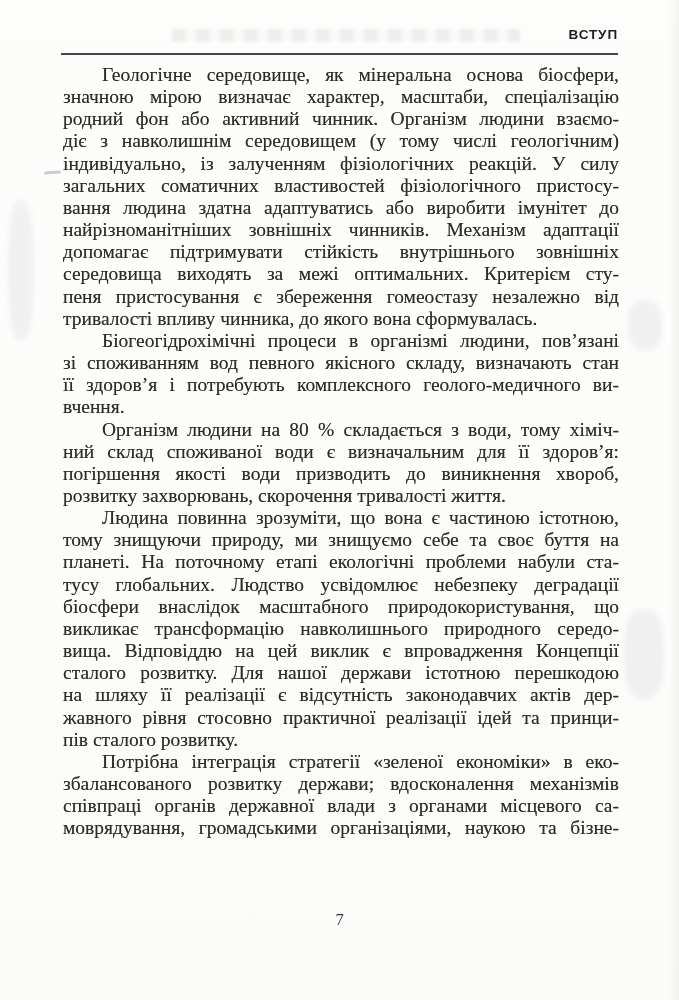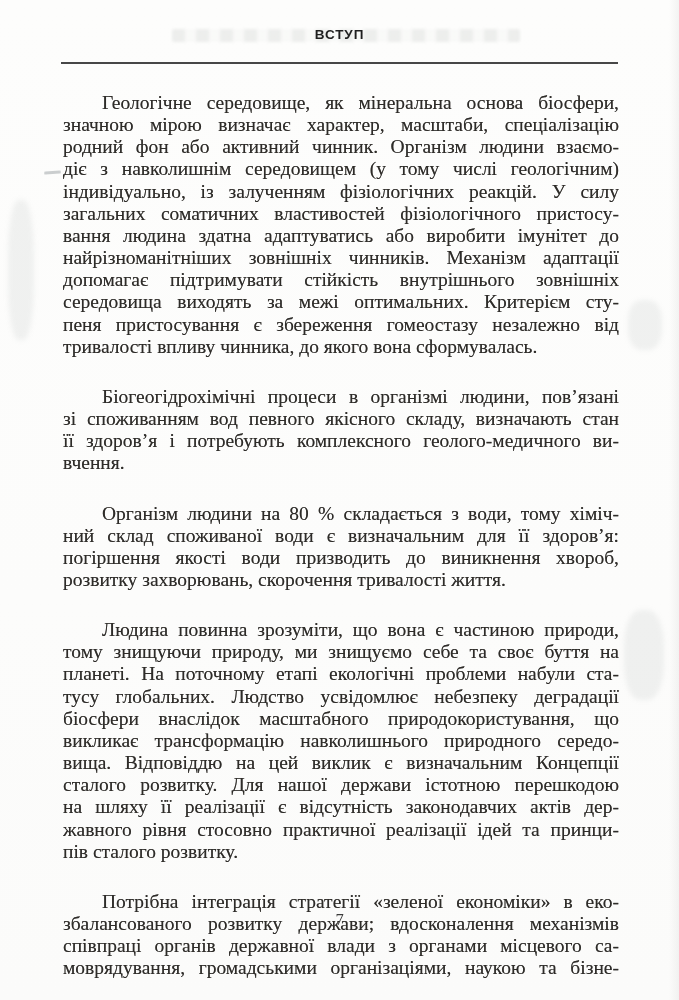--- a/index.html
+++ b/index.html
@@ -15,27 +15,27 @@
   }
   
   .edge-shade {
     position: absolute; right: 0; top: 0; width: 10px; height: 100%;
     background: linear-gradient(90deg, rgba(180,182,180,0) 0%, rgba(180,182,180,0.14) 100%);
     pointer-events: none;
   }
   .running-head {
     position: absolute;
     left: 61px; top: 27px; width: 557px;
-    text-align: center;
+    text-align: right;
     font-family: "Liberation Sans", sans-serif;
     font-size: 13.5px;
     font-weight: 700;
     letter-spacing: 0.9px;
     color: #1f1f1f;
-    padding-bottom: 20px;
+    padding-bottom: 11px;
     border-bottom: 2px solid #474747;
   }
   
   .ghost-band {
     position: absolute; left: 172px; top: 29px; width: 348px; height: 13px;
     background: repeating-linear-gradient(90deg,
       rgba(128,138,133,0.13) 0 13px, rgba(128,138,133,0.03) 13px 24px);
     filter: blur(1.6px);
     border-radius: 2px;
   }
@@ -60,21 +60,21 @@
     color: #2e2c29;
     text-shadow: 0 0 0.5px rgba(46,44,41,0.55);
   }
   .para { margin: 0; }
   .line {
     text-align: justify;
     text-align-last: justify;
     overflow: hidden;
     white-space: nowrap;
   }
-  .line.first { text-indent: 39px; margin-top: 28px; }
+  .line.first { text-indent: 39px; }
   .line.last { text-align-last: left; }
   .folio {
     position: absolute;
     left: 0; top: 910px; width: 679px;
     text-align: center;
     font-size: 16.5px;
     color: #3b3b3b;
   }
 </style>
 </head>
@@ -112,27 +112,27 @@
         <div class="line">її здоров’я і потребують комплексного геолого-медичного ви-</div>
         <div class="line last">вчення.</div>
       </div>
       <div class="para">
         <div class="line first">Організм людини на 80 % складається з води, тому хіміч-</div>
         <div class="line">ний склад споживаної води є визначальним для її здоров’я:</div>
         <div class="line">погіршення якості води призводить до виникнення хвороб,</div>
         <div class="line last">розвитку захворювань, скорочення тривалості життя.</div>
       </div>
       <div class="para">
-        <div class="line first">Людина повинна зрозуміти, що вона є частиною природи,</div>
+        <div class="line first">Людина повинна зрозуміти, що вона є частиною істотною,</div>
         <div class="line">тому знищуючи природу, ми знищуємо себе та своє буття на</div>
         <div class="line">планеті. На поточному етапі екологічні проблеми набули ста-</div>
         <div class="line">тусу глобальних. Людство усвідомлює небезпеку деградації</div>
         <div class="line">біосфери внаслідок масштабного природокористування, що</div>
         <div class="line">викликає трансформацію навколишнього природного середо-</div>
-        <div class="line">вища. Відповіддю на цей виклик є визначальним Концепції</div>
+        <div class="line">вища. Відповіддю на цей виклик є впровадження Концепції</div>
         <div class="line">сталого розвитку. Для нашої держави істотною перешкодою</div>
         <div class="line">на шляху її реалізації є відсутність законодавчих актів дер-</div>
         <div class="line">жавного рівня стосовно практичної реалізації ідей та принци-</div>
         <div class="line last">пів сталого розвитку.</div>
       </div>
       <div class="para">
         <div class="line first">Потрібна інтеграція стратегії «зеленої економіки» в еко-</div>
         <div class="line">збалансованого розвитку держави; вдосконалення механізмів</div>
         <div class="line">співпраці органів державної влади з органами місцевого са-</div>
         <div class="line">моврядування, громадськими організаціями, наукою та бізне-</div>

